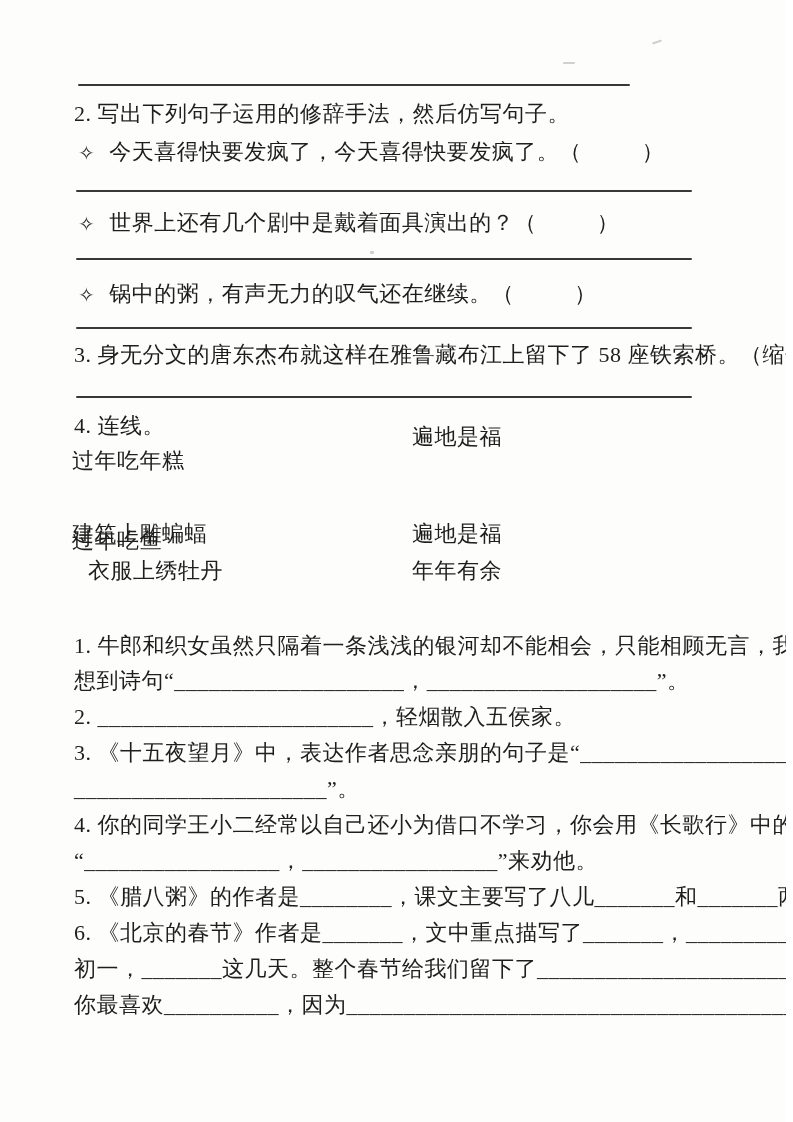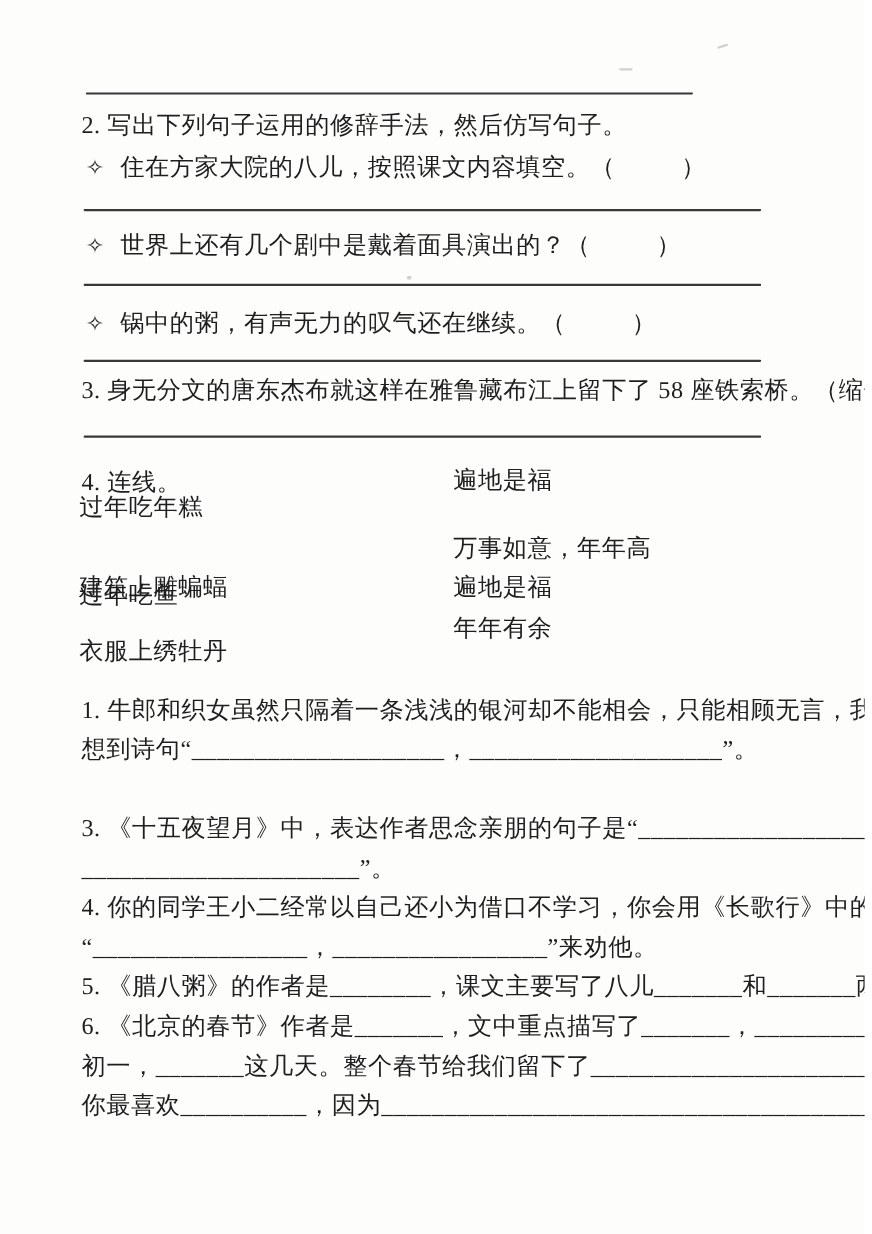--- a/index.html
+++ b/index.html
@@ -60,52 +60,52 @@
   <div class="rule" style="top:84px; left:78px; width:552px;"></div>
   <div class="rule" style="top:190px; left:76px; width:616px;"></div>
   <div class="rule" style="top:258px; left:76px; width:616px;"></div>
   <div class="rule" style="top:327px; left:76px; width:616px;"></div>
   <div class="rule" style="top:396px; left:76px; width:616px;"></div>
 
   <div class="line" style="top:101px; left:74px;">2. 写出下列句子运用的修辞手法，然后仿写句子。</div>
 
   <div class="line bullet-line" style="top:139px; left:78px;">
     <span class="bullet">✧</span>
-    <span>住在方家大院的八儿，按照课文内容填空。（          ）</span>
+    <span>今天喜得快要发疯了，今天喜得快要发疯了。（          ）</span>
   </div>
 
   <div class="line bullet-line" style="top:210px; left:78px;">
     <span class="bullet">✧</span>
     <span>世界上还有几个剧中是戴着面具演出的？（          ）</span>
   </div>
 
   <div class="line bullet-line" style="top:281px; left:78px;">
     <span class="bullet">✧</span>
     <span>锅中的粥，有声无力的叹气还在继续。（          ）</span>
   </div>
 
   <div class="line" style="top:342px; left:74px;">3. 身无分文的唐东杰布就这样在雅鲁藏布江上留下了 58 座铁索桥。（缩句）</div>
 
-  <div class="line" style="top:425px; left:74px;">4. 连线。</div>
+  <div class="line" style="top:413px; left:74px;">4. 连线。</div>
 
   <div class="line" style="top:448px; left:72px;">过年吃年糕</div>
   <div class="line" style="top:424px; left:412px;">遍地是福</div>
 
   <div class="line" style="top:485px; left:72px;margin-top:43px;">过年吃鱼</div>
-  <div class="line" style="top:485px; left:412px;">万事如意，年年高</div>
 
   <div class="line" style="top:521px; left:72px;">建筑上雕蝙蝠</div>
   <div class="line" style="top:521px; left:412px;">遍地是福</div>
 
-  <div class="line" style="top:558px; left:72px;margin-top:21px;">衣服上绣牡丹</div>
+  <div class="line" style="top:558px; left:88px;">衣服上绣牡丹</div>
   <div class="line" style="top:558px; left:412px;">年年有余</div>
 
 
   <div class="line" style="top:633px; left:74px;">1. 牛郎和织女虽然只隔着一条浅浅的银河却不能相会，只能相顾无言，我</div>
   <div class="line" style="top:668px; left:74px;">想到诗句“____________________，____________________”。</div>
+  <div class="line" style="top:704px; left:74px;">2. ________________________，轻烟散入五侯家。</div>
   <div class="line" style="top:740px; left:74px;">3. 《十五夜望月》中，表达作者思念亲朋的句子是“____________________，</div>
   <div class="line" style="top:776px; left:74px;">______________________”。</div>
   <div class="line" style="top:812px; left:74px;">4. 你的同学王小二经常以自己还小为借口不学习，你会用《长歌行》中的</div>
   <div class="line" style="top:848px; left:74px;">“_________________，_________________”来劝他。</div>
   <div class="line" style="top:884px; left:74px;">5. 《腊八粥》的作者是________，课文主要写了八儿_______和_______两部分。</div>
   <div class="line" style="top:920px; left:74px;">6. 《北京的春节》作者是_______，文中重点描写了_______，_________，除夕</div>
   <div class="line" style="top:956px; left:74px;">初一，_______这几天。整个春节给我们留下了______________________的印象。</div>
   <div class="line" style="top:992px; left:74px;">你最喜欢__________，因为____________________________________________。</div>
 
 </div>

